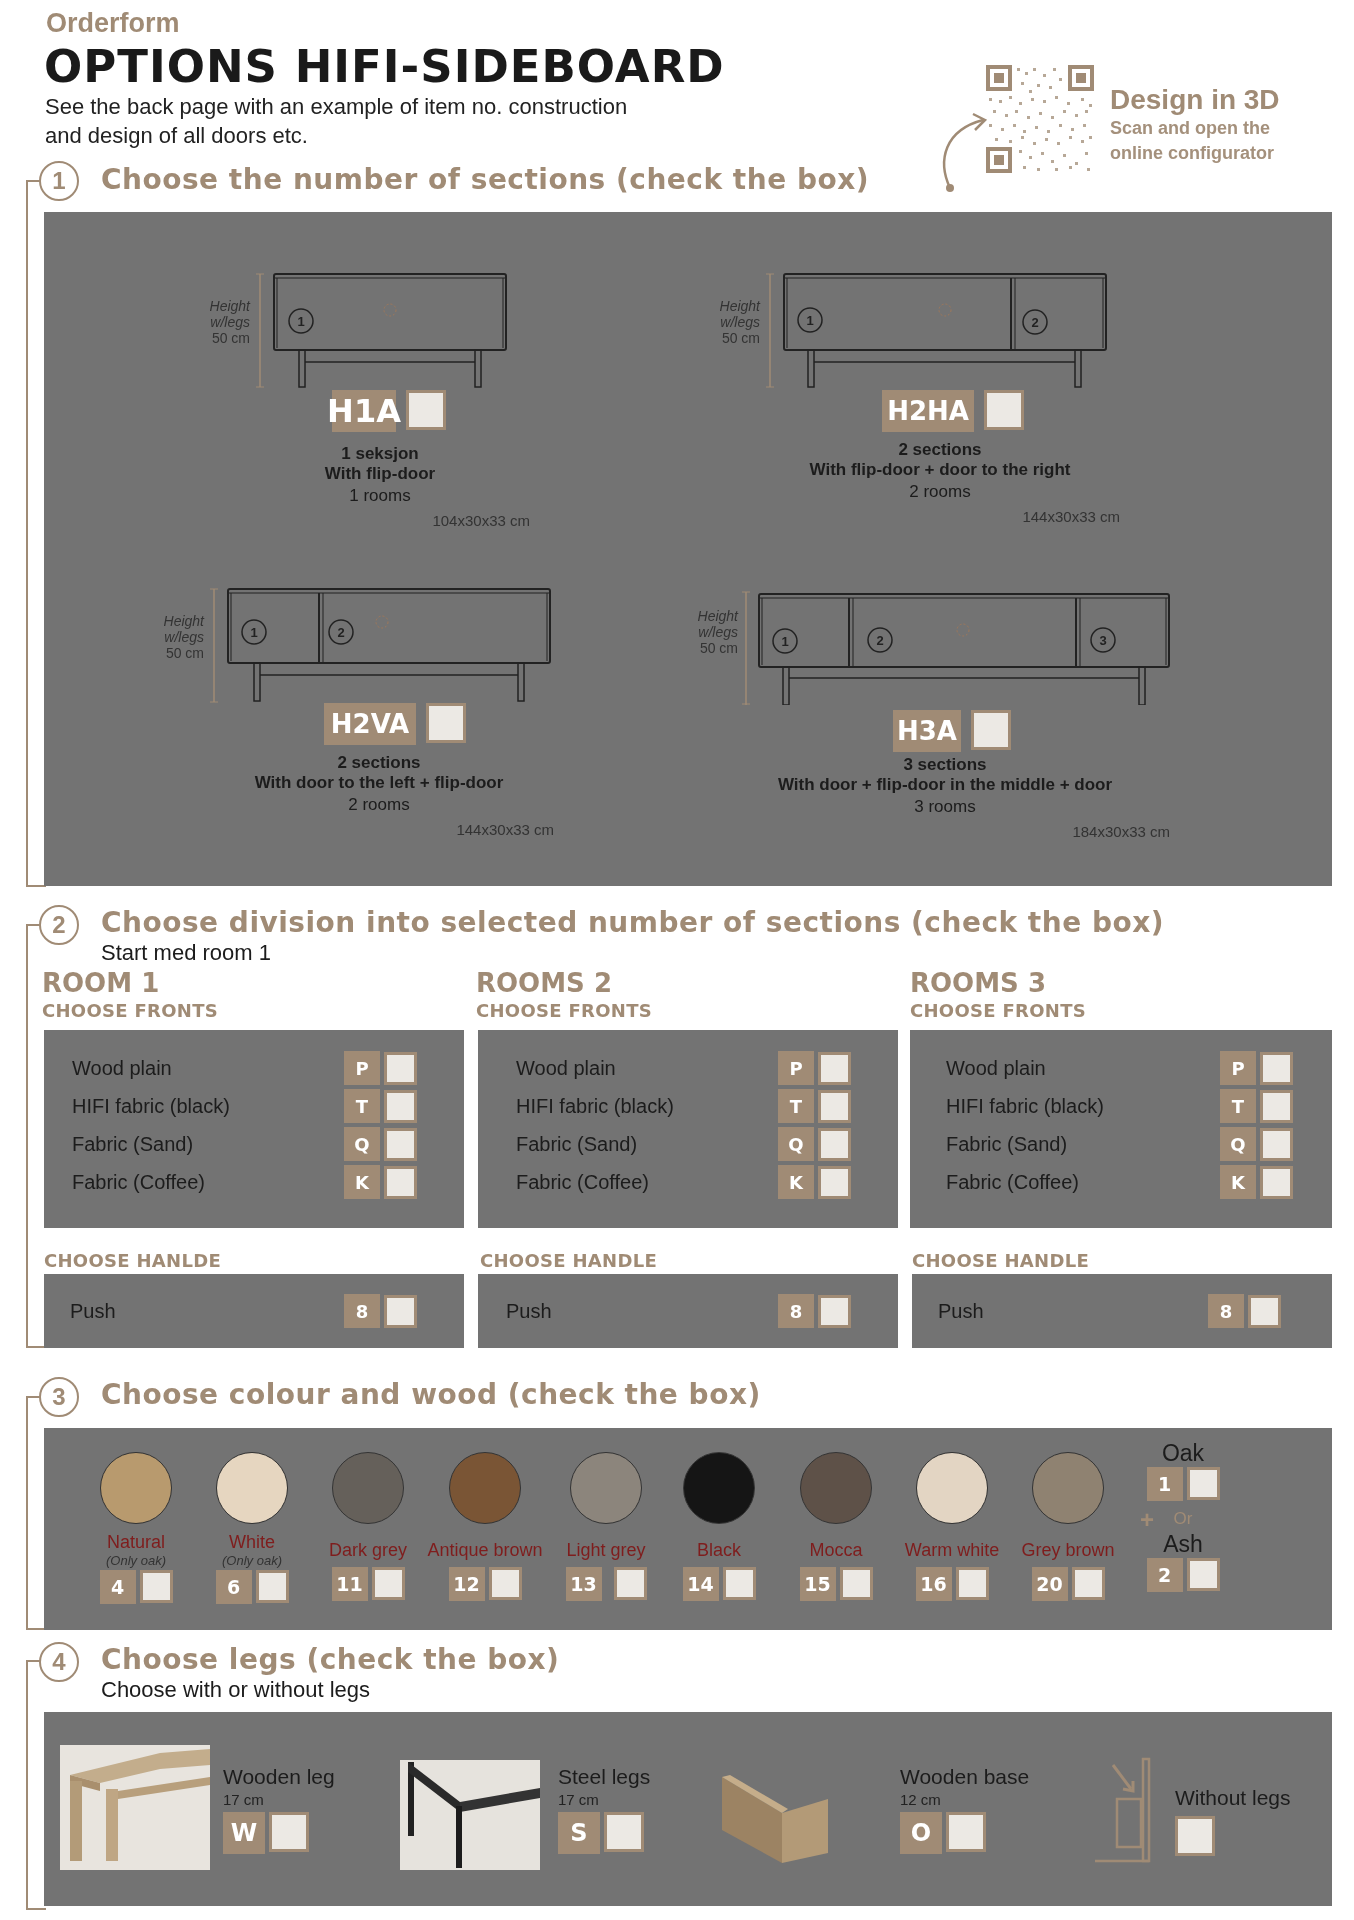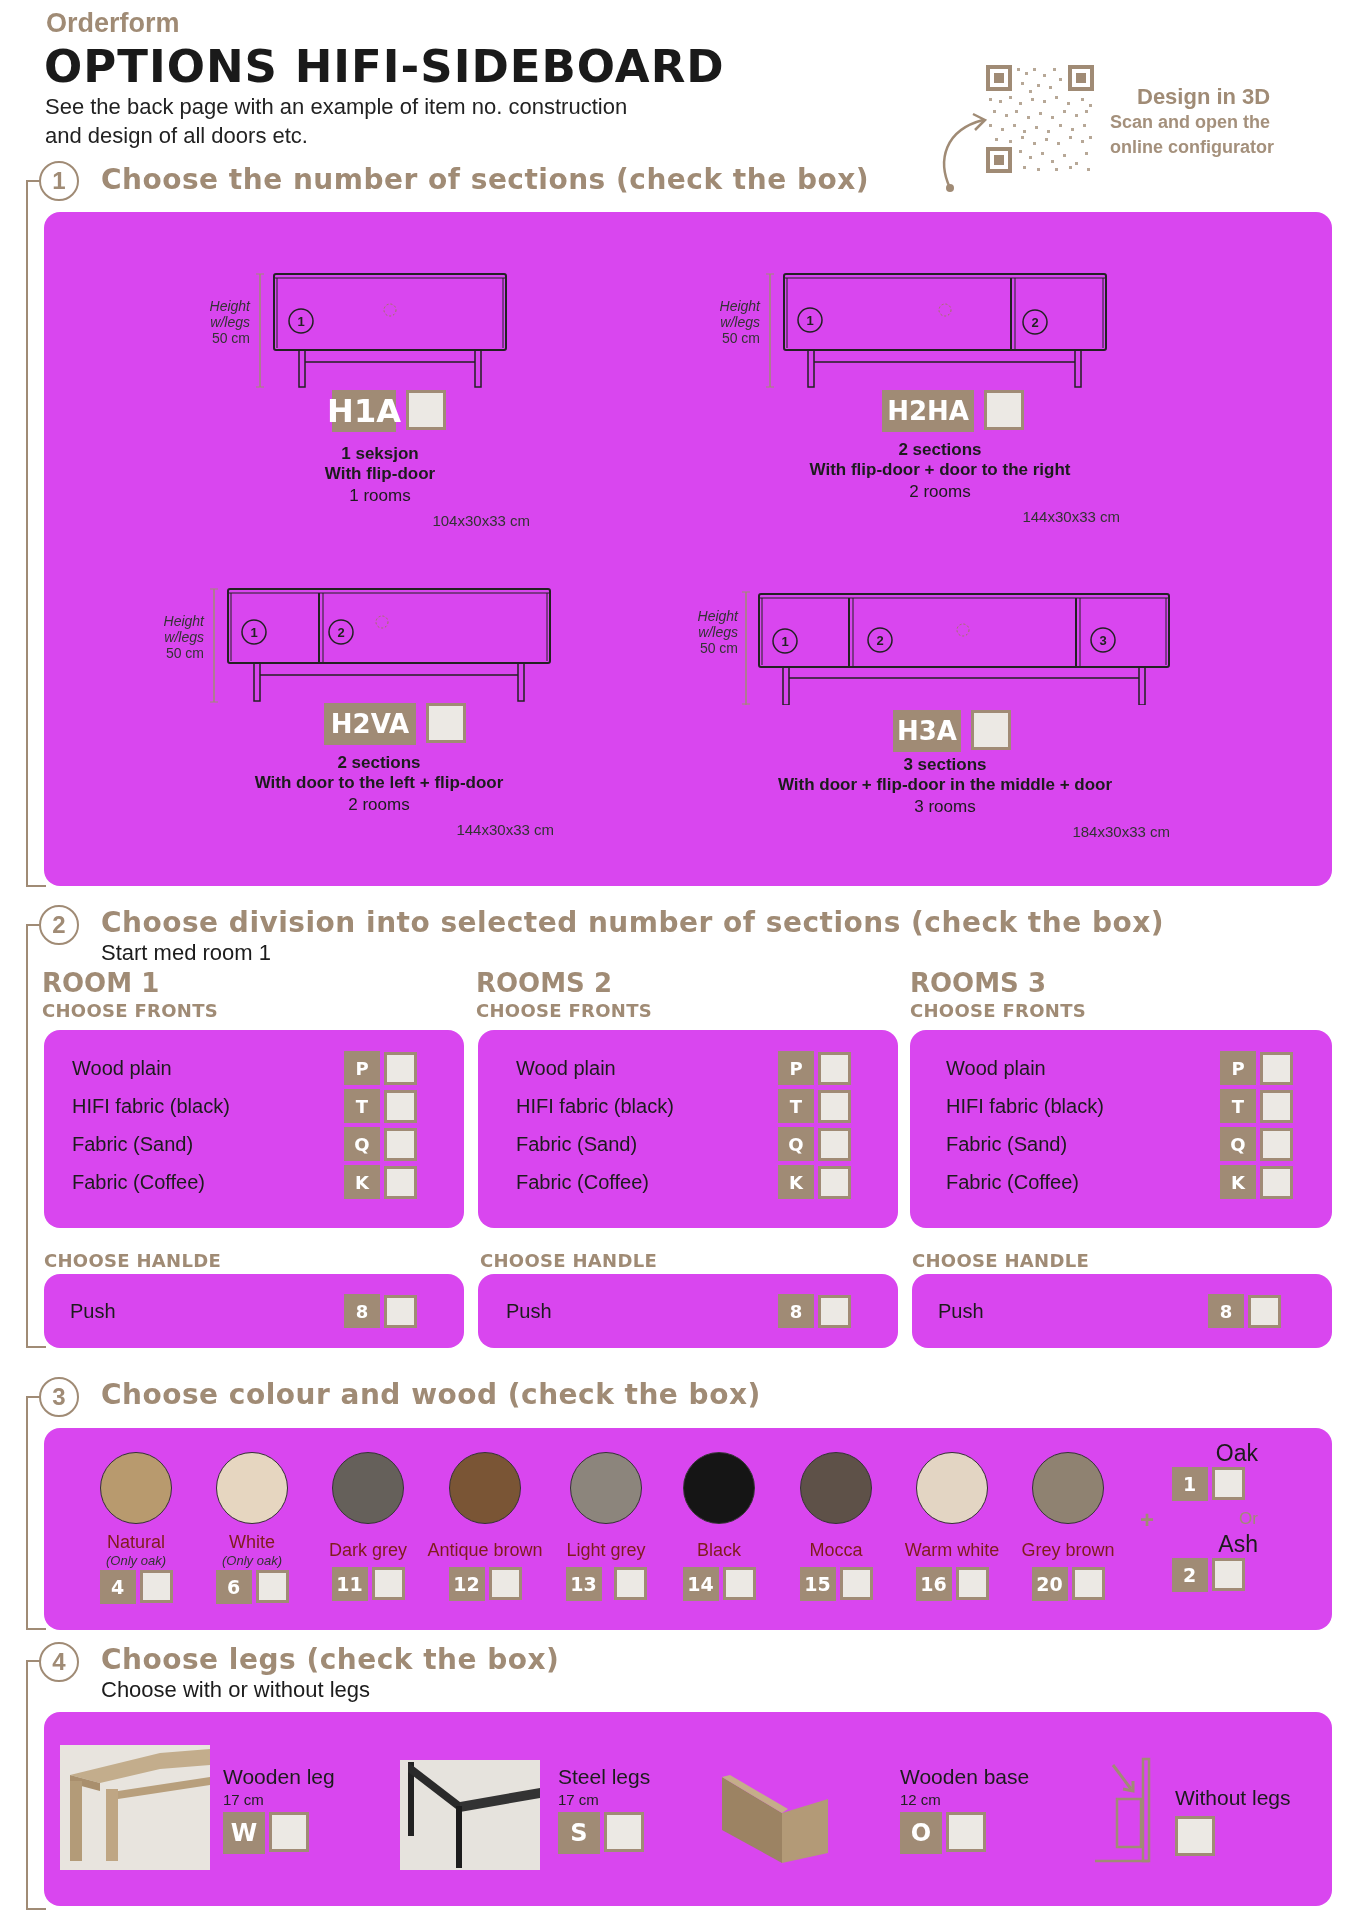--- a/index.html
+++ b/index.html
@@ -4,28 +4,28 @@
 <style>
   * { box-sizing: border-box; margin: 0; padding: 0; }
   body { width: 1354px; height: 1920px; background: #ffffff; position: relative; overflow: hidden;
          font-family: "Liberation Sans", "DejaVu Sans", sans-serif; color: #1c1c1c; }
   .abs { position: absolute; }
   .kicker { left: 46px; top: 8px; font-size: 27px; font-weight: bold; color: #a08b75; }
   .title { left: 44px; top: 40px; font-size: 45px; font-weight: 900; letter-spacing: 1px; color: #1a1a1a; font-family: "DejaVu Sans", sans-serif; }
   .subtitle { left: 45px; top: 92px; font-size: 22px; line-height: 29px; width: 720px; color: #222; }
   .qr { left: 985px; top: 64px; width: 110px; height: 110px; }
   .qr-text { left: 1110px; top: 84px; color: #a08b75; }
-  .qr-text .h { font-size: 22px; font-weight: bold; margin-left: 27px; }
+  .qr-text .h { font-size: 28px; font-weight: bold; }
   .qr-text .s { font-size: 18px; line-height: 25px; font-weight: bold; opacity: .95; }
   .step-num { width: 40px; height: 40px; border: 2px solid #a08b75; border-radius: 50%; display: flex; align-items: center; justify-content: center;
               font-size: 24px; font-weight: 900; color: #a08b75; background: #fff; }
   .step-title { font-size: 28px; font-weight: 900; color: #a08b75; letter-spacing: .5px; font-family: "DejaVu Sans", sans-serif; }
   .step-sub { font-size: 22px; color: #1c1c1c; }
   .bracket { border-left: 2px solid #a08b75; border-top: 2px solid #a08b75; border-bottom: 2px solid #a08b75; width: 20px; }
-  .panel { background: #d946ef; border-radius: 16px; }
+  .panel { background: #737373; }
   .code { background: #a08b75; color: #fff; font-weight: 900; display: inline-flex; align-items: center; justify-content: center; font-family: "DejaVu Sans", sans-serif; }
   .chk { border: 3px solid #a08b75; background: #ece9e4; display: inline-block; }
   .cab-title { font-weight: bold; font-size: 17px; text-align: center; line-height: 20px; }
   .cab-rooms { font-size: 17px; text-align: center; margin-top: 2px; }
   .cab-dim { font-size: 15px; text-align: right; margin-top: 6px; color: #333; }
   .hlegs { font-size: 14px; text-align: right; line-height: 16px; color: #333; }
   .hlegs i { font-style: italic; }
   .room-h { font-size: 26px; font-weight: 900; color: #a08b75; font-family: "DejaVu Sans", sans-serif; }
   .room-s { font-size: 18px; font-weight: 900; color: #a08b75; font-family: "DejaVu Sans", sans-serif; letter-spacing: .3px; }
   .opt-row { position: absolute; left: 0; right: 0; height: 36px; display: flex; align-items: center; }
@@ -461,21 +461,21 @@
       <div class="swatch" style="margin:0 auto;background:radial-gradient(circle at 40% 35%, #8f8271, #8f8271)"></div>
       <div class="col-label" style="margin-top:16px">Grey brown</div>
       <div style="display:flex;gap:4px;justify-content:center;margin-top:6px">
         <span class="code" style="width:36px;height:34px;font-size:19px">20</span>
         <span class="chk" style="width:33px;height:33px"></span>
       </div>
     </div>
   </div>
 
 <div class="abs" style="left:1140px;top:1506px;font-size:24px;font-weight:bold;color:#a08b75">+</div>
-<div class="abs" style="left:1158px;top:1440px;width:100px;text-align:right">
+<div class="abs" style="left:1133px;top:1440px;width:100px;text-align:center">
   <div style="font-size:23px">Oak</div>
   <div style="display:flex;gap:4px;justify-content:center">
     <span class="code" style="width:36px;height:34px;font-size:19px">1</span>
     <span class="chk" style="width:33px;height:33px"></span>
   </div>
   <div style="font-size:17px;color:#a08b75;margin-top:8px">Or</div>
   <div style="font-size:23px;margin-top:2px">Ash</div>
   <div style="display:flex;gap:4px;justify-content:center">
     <span class="code" style="width:36px;height:34px;font-size:19px">2</span>
     <span class="chk" style="width:33px;height:33px"></span>

